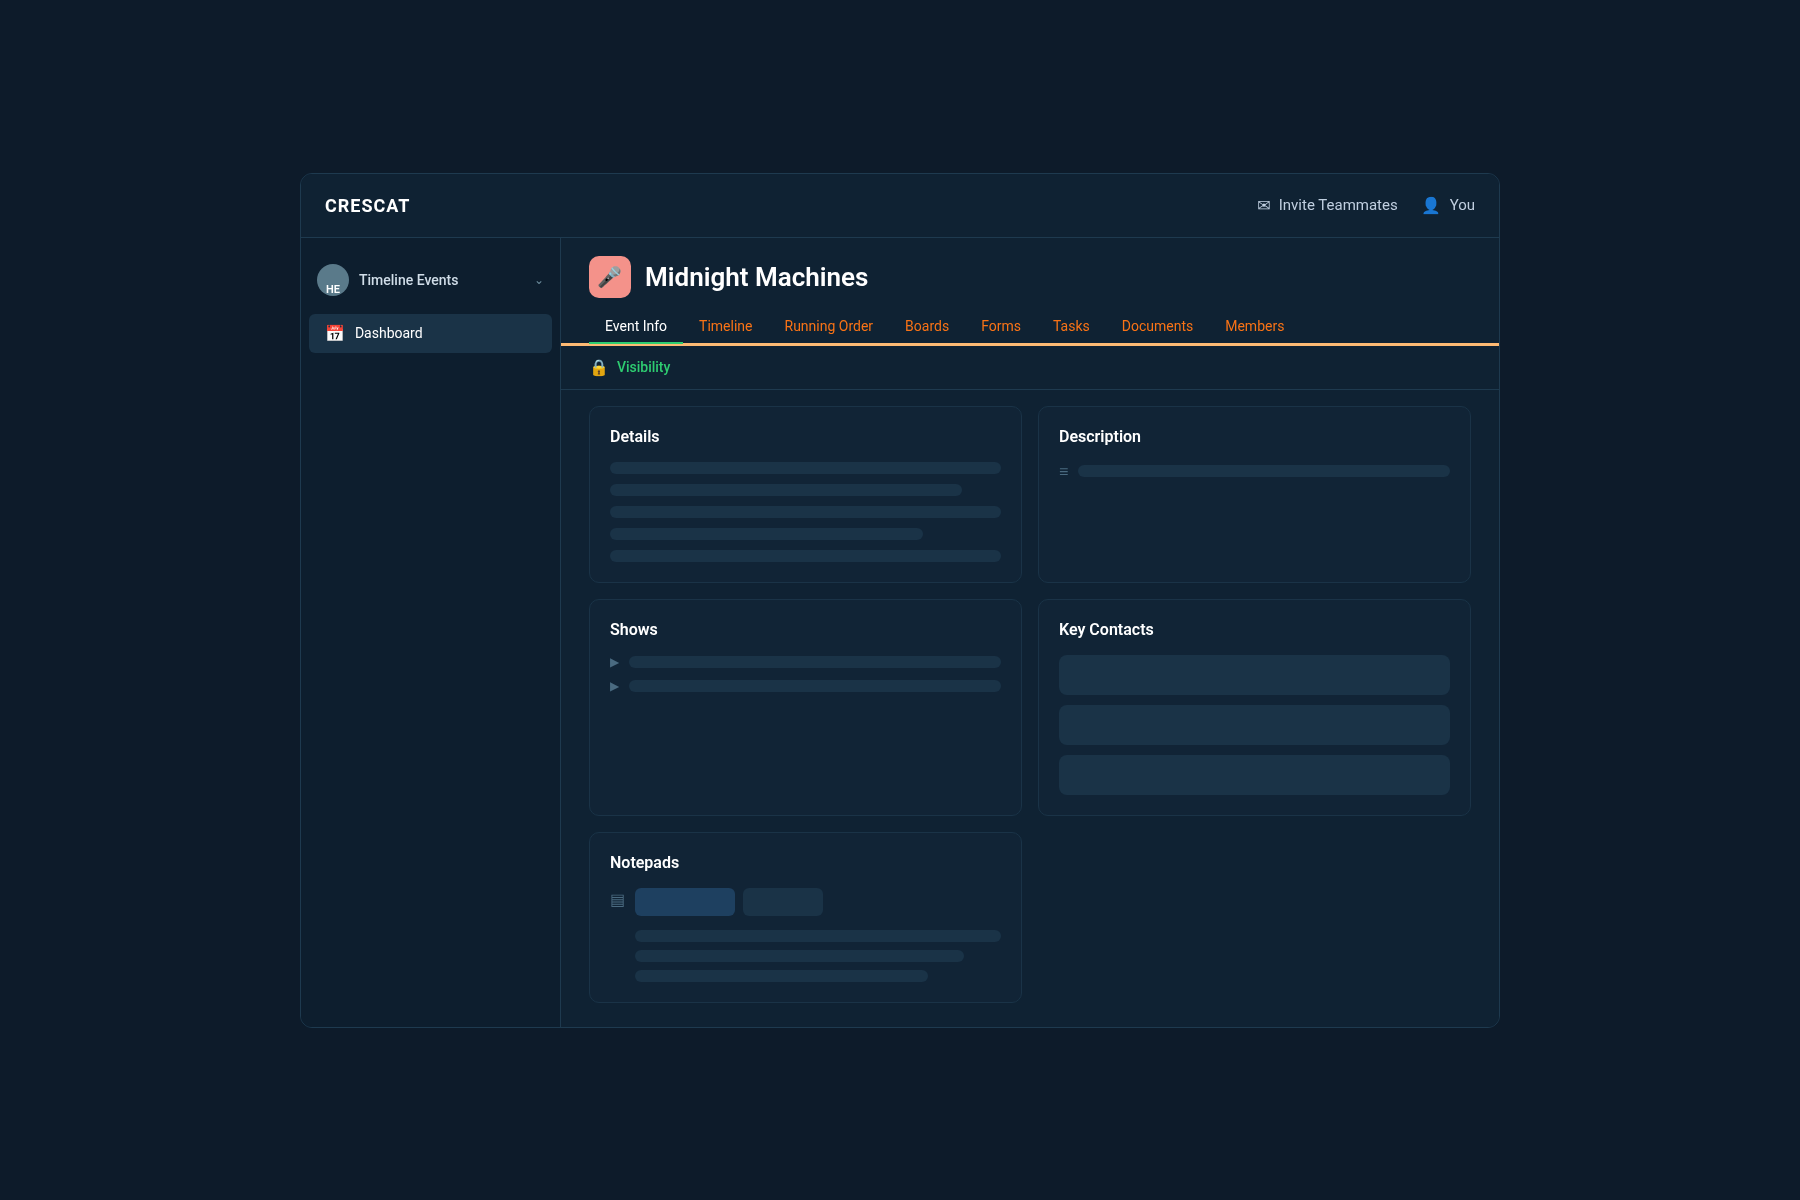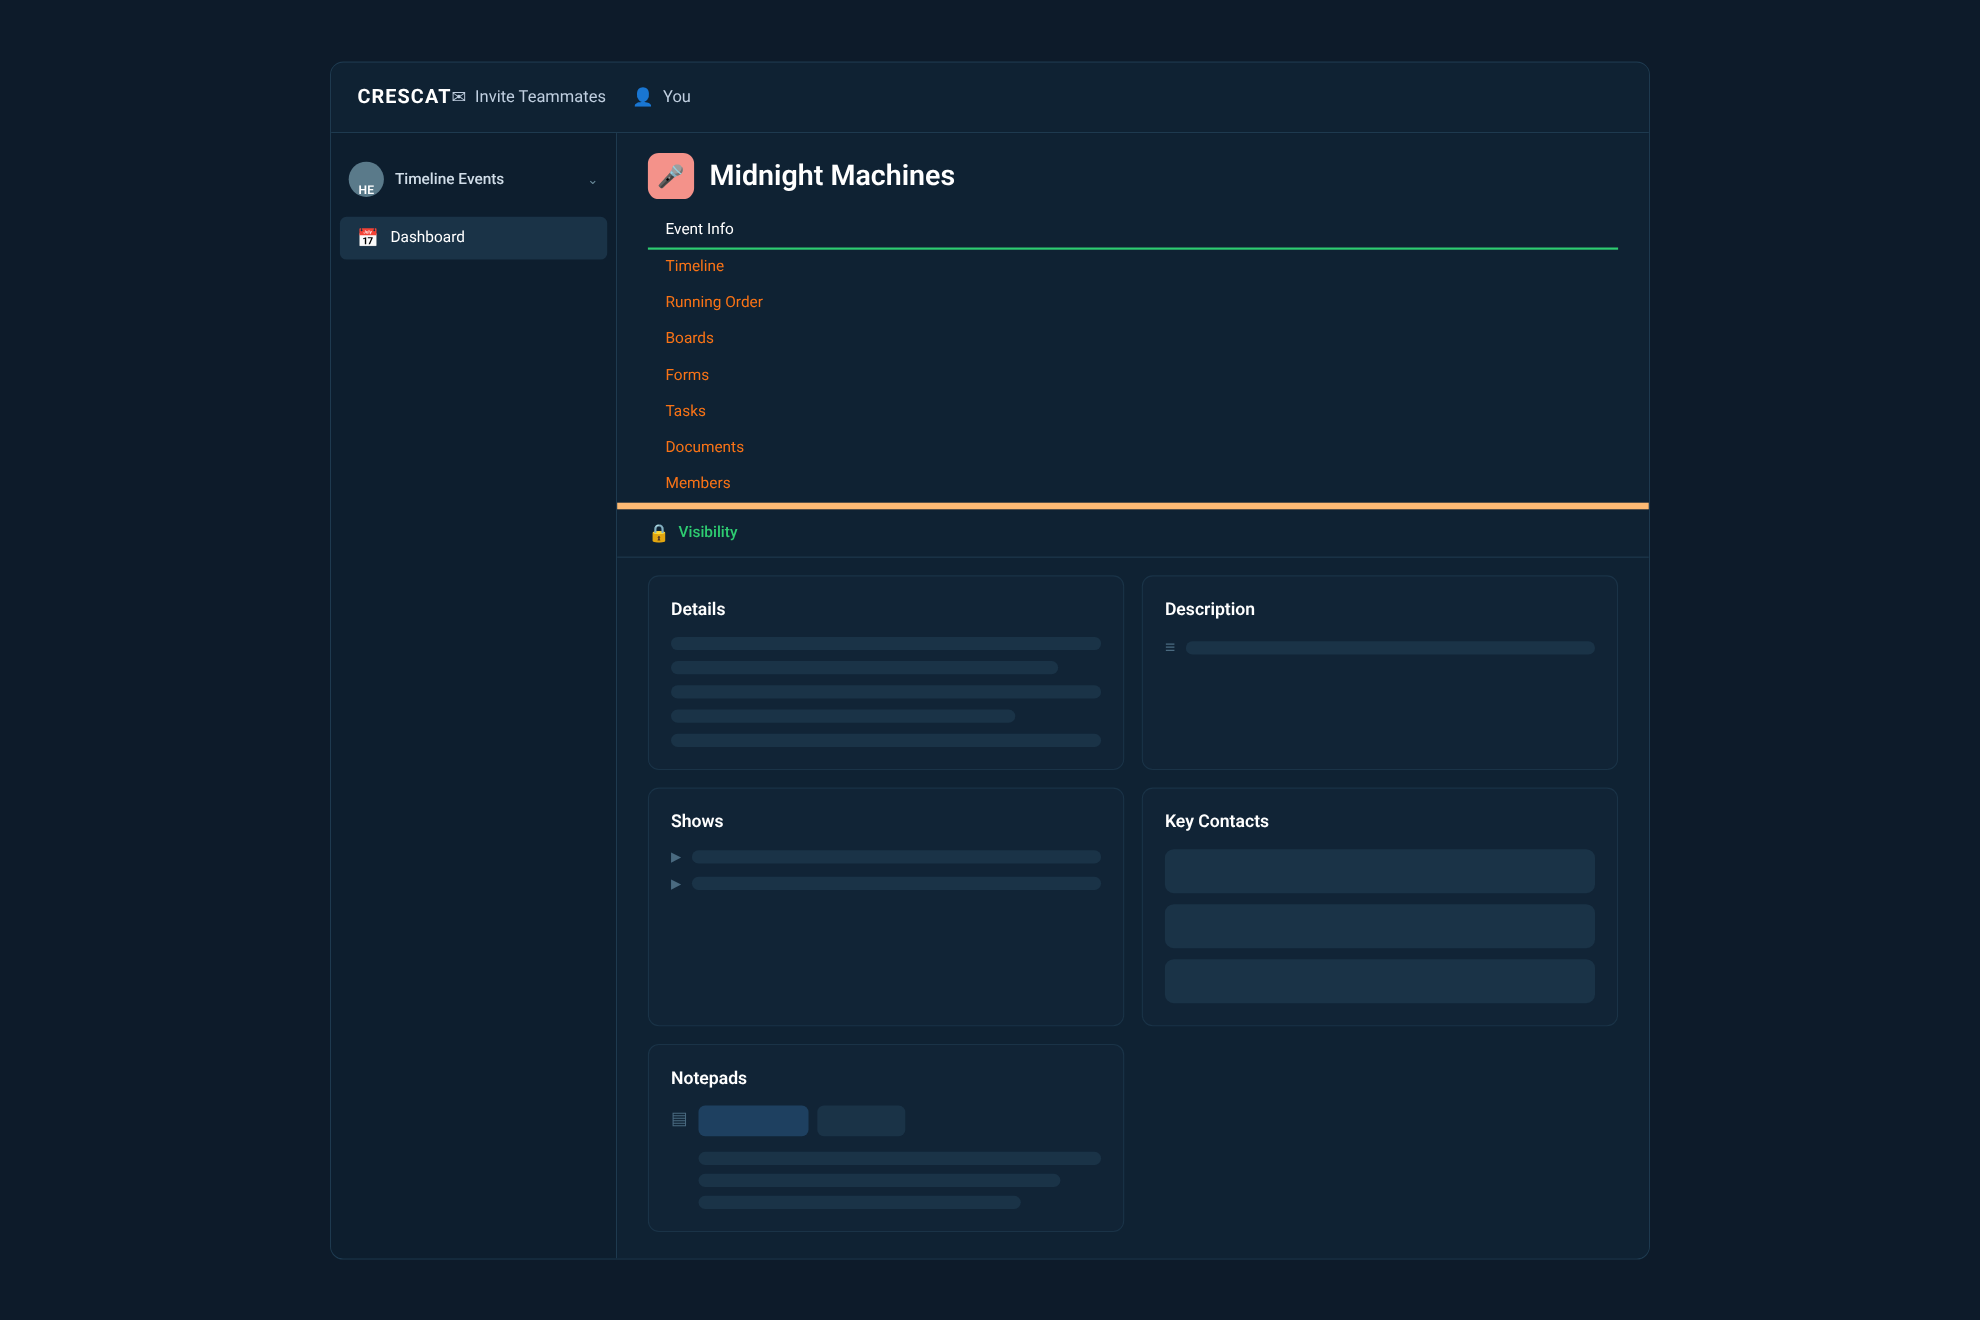--- a/index.html
+++ b/index.html
@@ -19,20 +19,21 @@
       width: 1200px;
       min-height: 720px;
       display: flex;
       flex-direction: column;
       overflow: hidden;
     }
     
     .top-header {
       display: flex;
       align-items: center;
+      justify-content: space-between;
       padding: 0 24px;
       height: 64px;
       border-bottom: 1px solid #1e3a4f;
       background-color: #0f2233;
     }
     .brand-name {
       color: #ffffff;
       font-size: 18px;
       font-weight: 700;
       letter-spacing: 1px;
@@ -156,22 +157,21 @@
     .event-title {
       color: #ffffff;
       font-size: 26px;
       font-weight: 600;
     }
     
     .nav-tabs {
       display: flex;
       gap: 0;
       padding: 12px 28px 0 28px;
-      border-bottom: 6px solid #fdba74;
-      flex-direction: column;
+      border-bottom: 3px solid #fdba74;
     }
     .nav-tab {
       padding: 8px 16px;
       color: #f97316;
       font-size: 14px;
       cursor: pointer;
       border-bottom: 2px solid transparent;
       margin-bottom: -1px;
       white-space: nowrap;
     }

